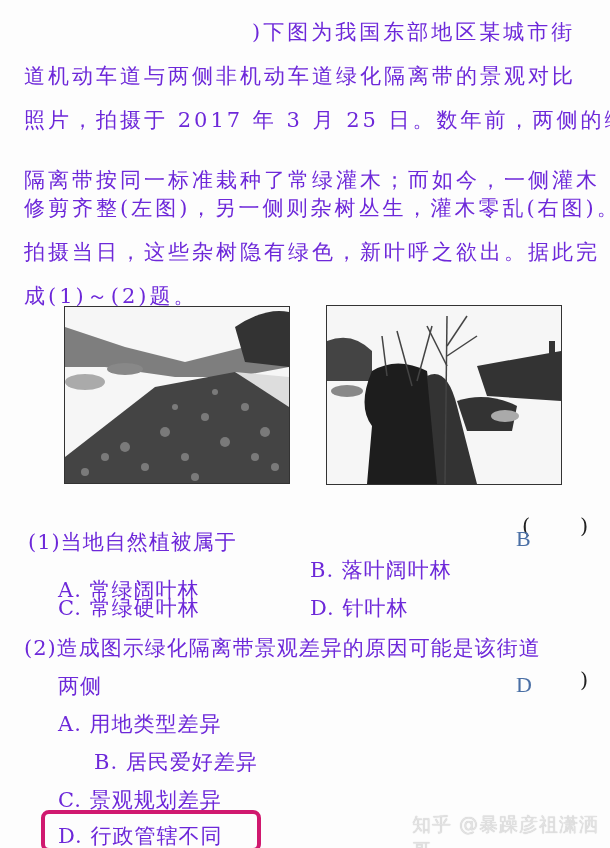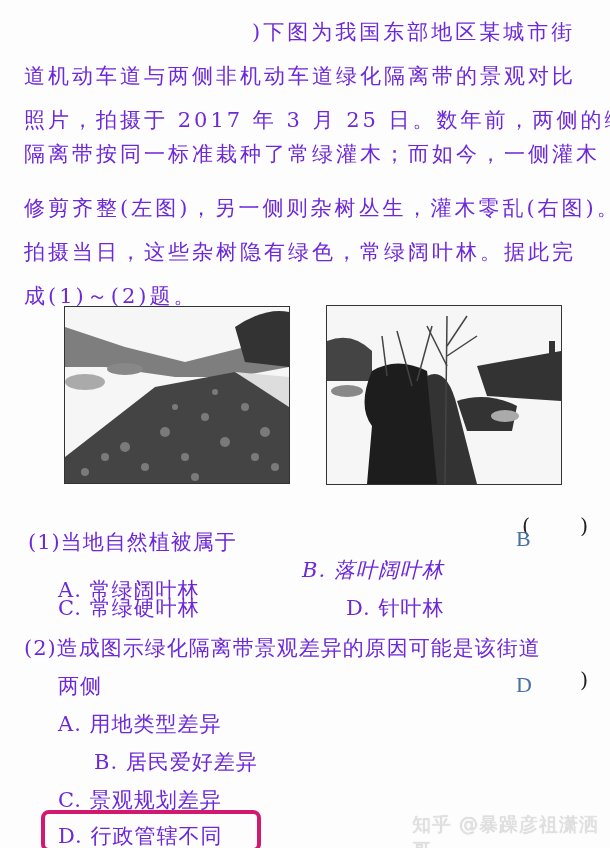--- a/index.html
+++ b/index.html
@@ -28,23 +28,23 @@
     font-family:"DejaVu Sans", sans-serif; letter-spacing:1px;
     text-shadow:0 0 1px #bbb;
   }
 </style>
 </head>
 <body>
 
 <div class="line" style="left:252px; top:18px;">)下图为我国东部地区某城市街</div>
 <div class="line" style="left:24px; top:62px;">道机动车道与两侧非机动车道绿化隔离带的景观对比</div>
 <div class="line" style="left:24px; top:106px;">照片，拍摄于 2017 年 3 月 25 日。数年前，两侧的绿化</div>
-<div class="line" style="left:24px; top:140px;">隔离带按同一标准栽种了常绿灌木；而如今，一侧灌木</div>
+<div class="line" style="left:24px; top:166px;">隔离带按同一标准栽种了常绿灌木；而如今，一侧灌木</div>
 <div class="line" style="left:24px; top:194px;">修剪齐整(左图)，另一侧则杂树丛生，灌木零乱(右图)。</div>
-<div class="line" style="left:24px; top:238px;">拍摄当日，这些杂树隐有绿色，常绿阔叶林。据此完</div>
+<div class="line" style="left:24px; top:238px;">拍摄当日，这些杂树隐有绿色，新叶呼之欲出。据此完</div>
 <div class="line" style="left:24px; top:282px;text-align:right;">成(1)～(2)题。</div>
 
 <div class="photo" style="left:64px; top:306px; width:224px; height:176px;">
   <svg width="224" height="176" viewBox="0 0 224 176">
     <rect width="224" height="176" fill="#f6f6f6"></rect>
     <path d="M0,20 L60,40 L120,55 L180,40 L224,10 L224,60 L170,70 L110,70 L40,60 L0,60Z" fill="#555" opacity="0.75"></path>
     <path d="M170,20 Q200,0 224,5 L224,60 L180,55Z" fill="#333"></path>
     <ellipse cx="20" cy="75" rx="20" ry="8" fill="#aaa"></ellipse>
     <ellipse cx="60" cy="62" rx="18" ry="6" fill="#888"></ellipse>
     <path d="M0,150 L90,80 L170,65 L224,90 L224,176 L0,176Z" fill="#444"></path>
@@ -91,23 +91,23 @@
     </g>
   </svg>
 </div>
 
 <div class="line" style="left:28px; top:516px; letter-spacing:1px;margin-top:12px;">(1)当地自然植被属于</div>
 <div class="paren" style="left:522px; top:514px;">(</div>
 <div class="answer" style="left:516px; top:526px;">B</div>
 <div class="paren" style="left:580px; top:514px;">)</div>
 
 <div class="line" style="left:58px; top:556px; letter-spacing:1px;margin-top:20px;">A. 常绿阔叶林</div>
-<div class="line" style="left:302px; top:556px; letter-spacing:1px;font-style:italic;">B. 落叶阔叶林</div>
+<div class="line" style="left:310px; top:556px; letter-spacing:1px;">B. 落叶阔叶林</div>
 <div class="line" style="left:58px; top:594px; letter-spacing:1px;">C. 常绿硬叶林</div>
-<div class="line" style="left:310px; top:594px; letter-spacing:1px;margin-left:36px;">D. 针叶林</div>
+<div class="line" style="left:310px; top:594px; letter-spacing:1px;">D. 针叶林</div>
 
 <div class="line" style="left:24px; top:634px; letter-spacing:1px;">(2)造成图示绿化隔离带景观差异的原因可能是该街道</div>
 <div class="line" style="left:58px; top:672px; letter-spacing:1px;">两侧</div>
 <div class="answer" style="left:516px; top:672px;">D</div>
 <div class="paren" style="left:580px; top:668px;">)</div>
 
 <div class="line" style="left:58px; top:710px; letter-spacing:1px;">A. 用地类型差异</div>
 <div class="line" style="left:58px; top:748px; letter-spacing:1px;margin-left:36px;">B. 居民爱好差异</div>
 <div class="line" style="left:58px; top:786px; letter-spacing:1px;text-align:center;">C. 景观规划差异</div>
 <div class="line" style="left:58px; top:822px; letter-spacing:1px;">D. 行政管辖不同</div>

